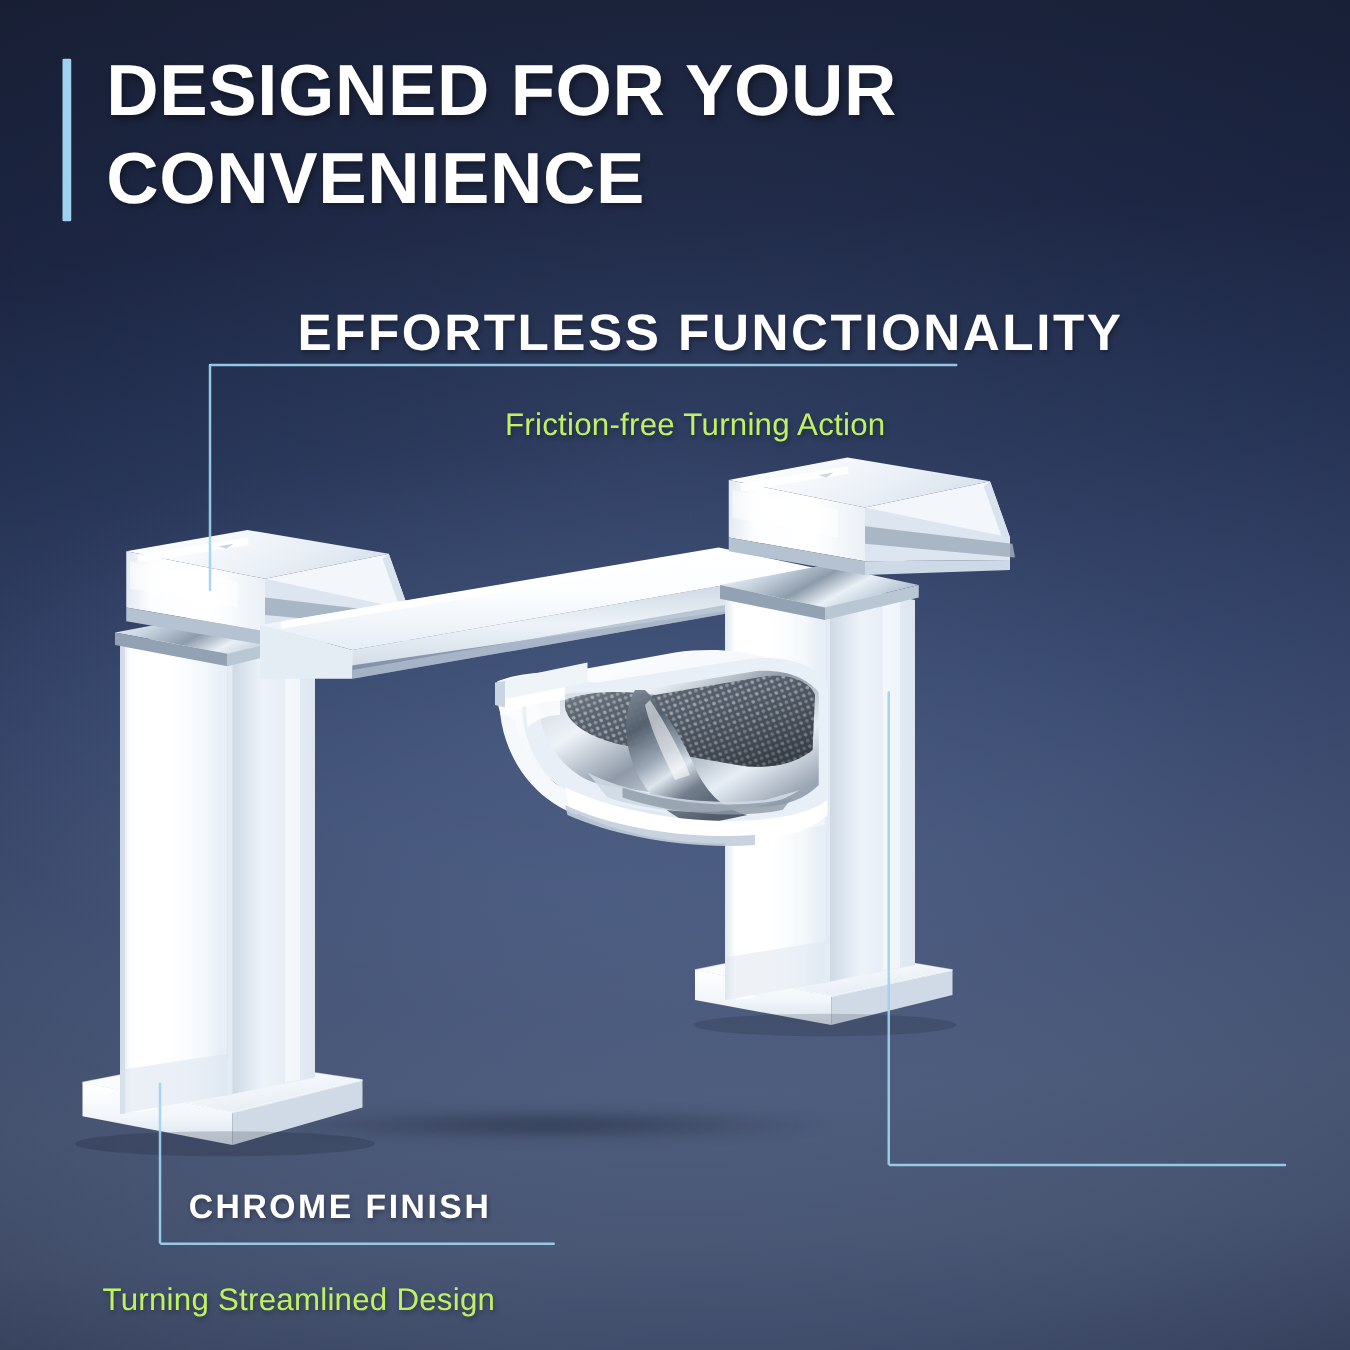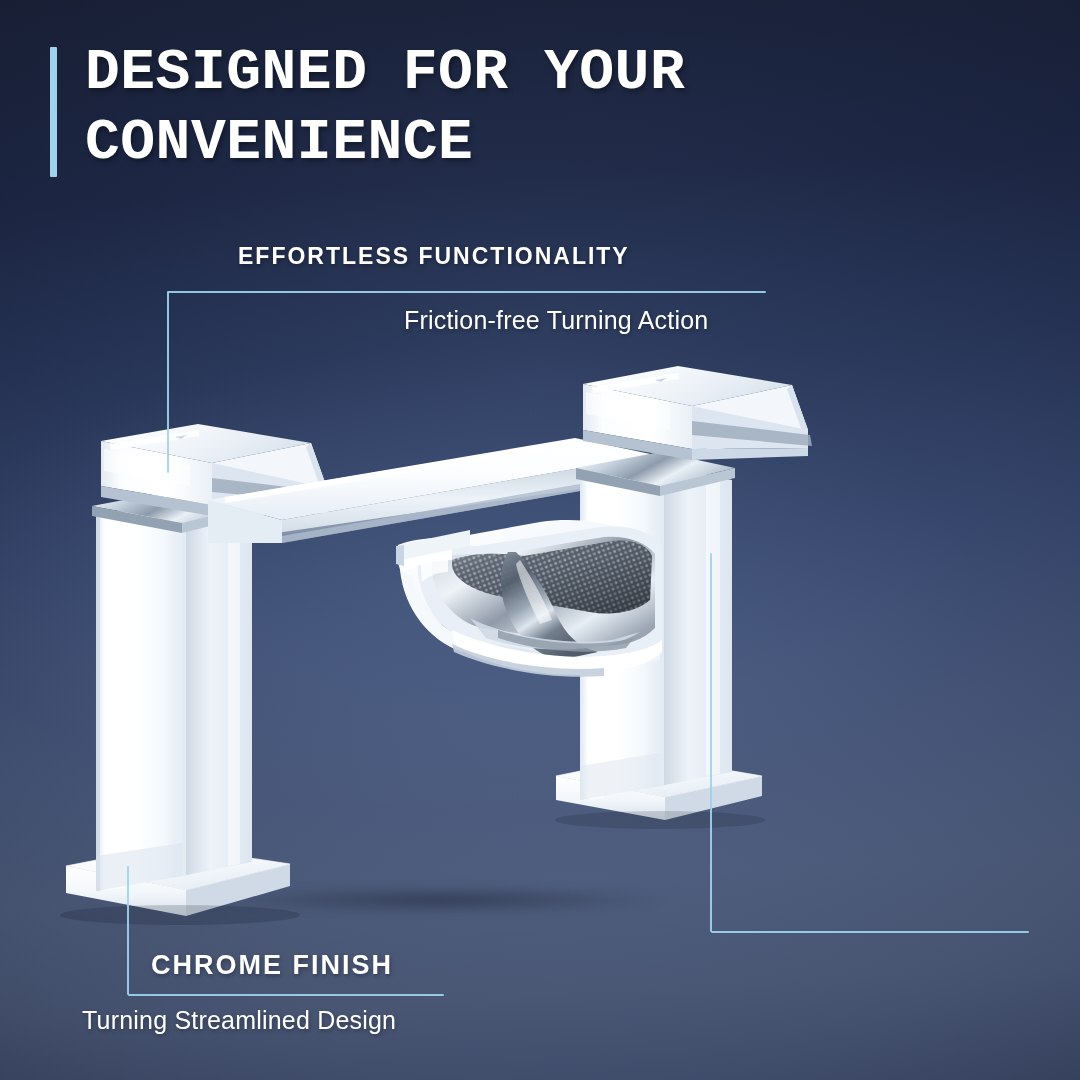--- a/index.html
+++ b/index.html
@@ -43,51 +43,51 @@
   .headline{
     position:absolute;left:85px;top:38px;width:760px;
     color:#ffffff;
     font-weight:700;
     font-size:58px;
     line-height:70px;
     letter-spacing:0.5px;
     text-transform:uppercase;
     font-stretch:condensed;
     text-shadow:2px 3px 5px rgba(0,0,0,0.35);
-    font-family:Liberation Mono, monospace;
   }
   .headline span{display:block;white-space:nowrap;}
 
   
   .callout{position:absolute;}
   .co-title{
     color:#ffffff;
     font-weight:600;
     text-transform:uppercase;
     letter-spacing:2.0px;
     text-shadow:1px 2px 4px rgba(0,0,0,0.32);
     white-space:nowrap;
   }
   .co-sub{
-    color:#ffffff;
+    color:#bef264;
     font-weight:400;
     letter-spacing:0.2px;
     text-shadow:1px 2px 4px rgba(0,0,0,0.30);
     white-space:nowrap;
+    margin-top:20px;
   }
   .rule{
     position:absolute;height:2px;background:#9ed2ef;opacity:.92;border-radius:1px;
   }
   .leader{
     position:absolute;width:2px;background:#9ed2ef;opacity:.92;border-radius:1px;
   }
 
   
   #co1{left:0;top:0;}
-  #co1 .co-title{position:absolute;left:238px;top:243px;font-size:23px;}
+  #co1 .co-title{position:absolute;left:238px;top:243px;font-size:41px;}
   #co1 .rule{left:168px;top:291px;width:598px;}
   #co1 .leader{left:167px;top:291px;height:182px;}
   #co1 .co-sub{position:absolute;left:404px;top:306px;font-size:25px;}
 
   
   #co2 .co-title{position:absolute;left:151px;top:950px;font-size:27px;}
   #co2 .rule{left:128px;top:994px;width:316px;}
   #co2 .leader{left:127px;top:866px;height:129px;}
   #co2 .co-sub{position:absolute;left:82px;top:1006px;font-size:25px;}
   #co3 .rule{left:711px;top:931px;width:318px;}

